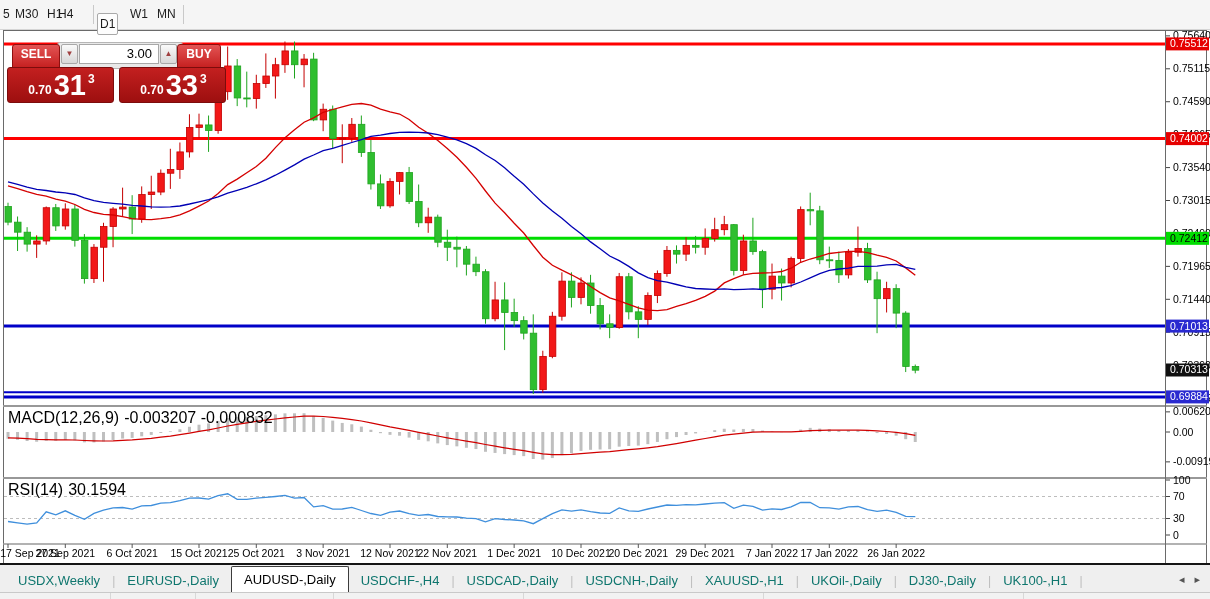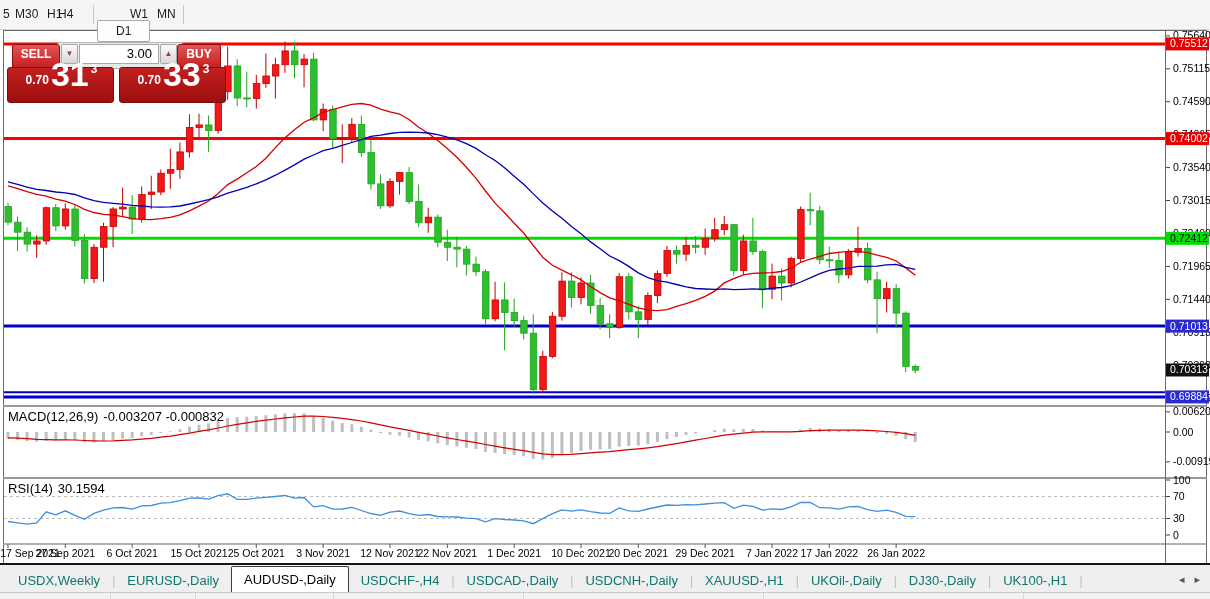--- a/index.html
+++ b/index.html
@@ -2,21 +2,21 @@
 <html><head>
 <meta charset="utf-8">
 <style>
   html,body{margin:0;padding:0;background:#fff;}
   #app{position:relative;width:1210px;height:599px;overflow:hidden;background:#ffffff;
        font-family:"Liberation Sans",sans-serif;-webkit-font-smoothing:antialiased;}
   
   #toolbar{position:absolute;left:0;top:0;width:1210px;height:29px;background:#f5f5f5;
            border-bottom:1px solid #d5d5d5;z-index:5;}
   .tfbtn{position:absolute;top:7px;font-size:12px;color:#1c1c1c;cursor:default;}
-  .tfbtn.active{top:20px;padding:3px 18px;background:#fdfdfd;border:1px solid #a9a9a9;border-radius:2px;}
+  .tfbtn.active{top:13px;padding:3px 2px;background:#fdfdfd;border:1px solid #a9a9a9;border-radius:2px;}
   .tfsep{position:absolute;top:5px;width:1px;height:19px;background:#c9c9c9;}
   
   #chart-svg{position:absolute;left:0;top:0;z-index:1;}
   
   #title-line{position:absolute;left:8px;top:33px;z-index:4;font-size:12px;color:#000;white-space:nowrap;}
   #title-line .tri{font-size:9px;margin-right:6px;position:relative;top:-1px;}
   #title-line .sym{margin-right:10px;}
   
   #trade-panel{position:absolute;left:7px;top:44px;width:222px;height:60px;z-index:4;}
   #spin-frame{position:absolute;left:50px;top:-2px;width:124px;height:25px;background:#e9e9e9;
@@ -28,28 +28,28 @@
   #buy-btn{left:170px;width:44px;}
   .spinbtn{position:absolute;top:0;width:17px;height:20px;background:linear-gradient(#fafafa,#d8d8d8);
            border:1px solid #a8a8a8;border-radius:2px;box-sizing:border-box;text-align:center;
            font-size:8px;line-height:18px;color:#a04040;cursor:pointer;}
   #vol-down{left:54px;}
   #vol-up{left:153px;}
   #vol-box{position:absolute;left:72px;top:0;width:80px;height:20px;background:#fff;border:1px solid #a8a8a8;
            box-sizing:border-box;font-size:13px;color:#000;text-align:right;padding:1px 6px 8px 0;}
   .bigquote{position:absolute;top:23px;width:107px;height:36px;background:linear-gradient(#c32020,#9d0f0f);
             border:1px solid #7c0c0c;border-radius:3px;color:#fff;display:flex;align-items:flex-end;
-            justify-content:center;padding-bottom:12px;box-sizing:border-box;cursor:pointer;}
+            justify-content:center;padding-bottom:2px;box-sizing:border-box;cursor:pointer;}
   #sell-box{left:0;}
   #buy-box{left:112px;}
   .bigquote .pfx{font-size:12px;font-weight:bold;margin:0 2px 3px 0;}
-  .bigquote .big{font-size:34px;font-weight:bold;line-height:0.95;}
+  .bigquote .big{font-size:29px;font-weight:bold;line-height:0.95;}
   .bigquote .sup{font-size:12px;font-weight:bold;position:relative;top:-14px;left:2px;}
   
-  .ind-label{position:absolute;left:8px;z-index:3;font-size:13px;color:#000;white-space:nowrap;}
+  .ind-label{position:absolute;left:8px;z-index:3;font-size:16px;color:#000;white-space:nowrap;}
   #macd-label{top:409px;}
   #rsi-label{top:481px;}
   .ind-label .vals{margin-left:5px;}
   
   #tabbar{position:absolute;left:0;top:563px;width:1210px;height:27px;background:#efefef;
           border-top:2px solid #151515;box-sizing:content-box;z-index:5;display:flex;
           align-items:flex-end;padding-left:6px;}
   .tab{font-size:13px;color:#0f766e;padding:0 12px;height:22px;line-height:22px;white-space:nowrap;cursor:pointer;}
   .tab.active{background:#ffffff;color:#000;border:1px solid #3c3c3c;border-bottom:none;
               border-radius:2px 2px 0 0;height:25px;line-height:25px;}

